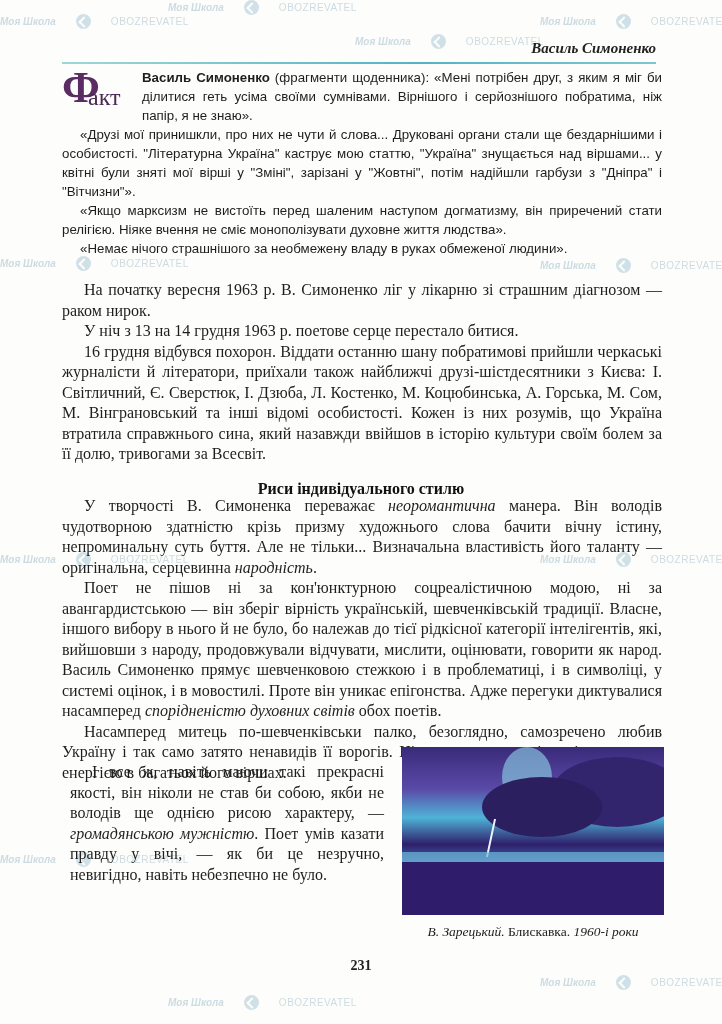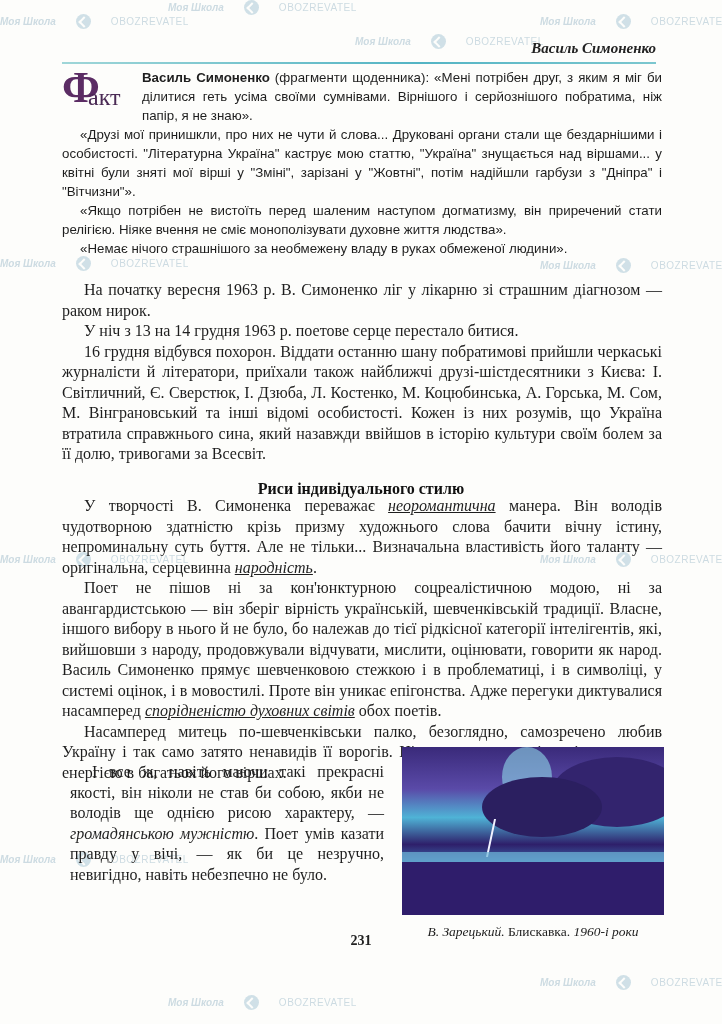--- a/index.html
+++ b/index.html
@@ -49,21 +49,21 @@
   .fact-text p { margin: 0; }
   .fact-text .first { padding-left: 80px; }
   .fact-text .indent { text-indent: 18px; }
   .fact-text b { font-weight: bold; }
 
   .body-text {
     position: absolute; left: 62px; width: 600px; font-size: 16px; line-height: 20.5px;
     text-align: justify; color: #1e1e1e;
   }
   .body-text p { margin: 0; text-indent: 22px; }
-  .body-text i { font-style: italic; text-decoration: underline; }
+  .body-text i { font-style: italic; }
 
   .section-title {
     position: absolute; left: 0; width: 722px; top: 467px; text-align: center;
     font-weight: bold; font-size: 16px; color: #111;
   }
 
   .two-col { position: absolute; left: 62px; top: 754px; width: 600px; }
   .two-col .left {
     position: absolute; left: 0; top: 0; width: 330px; font-size: 16px; line-height: 20.5px;
     text-align: justify; color: #1e1e1e;
@@ -82,21 +82,21 @@
   .painting .shore { position: absolute; left: 0; top: 115px; width: 262px; height: 53px; background: #2f1d6b; }
   .painting .bolt { position: absolute; left: 88px; top: 72px; width: 6px; height: 38px; border-left: 2px solid #f2f2ff; transform: skewX(-12deg); }
 
   .caption {
     position: absolute; left: 402px; top: 924px; width: 262px; text-align: center;
     font-size: 13.5px; color: #222;
   }
   .caption i { font-style: italic; }
 
   .page-number {
-    position: absolute; left: 0; width: 722px; top: 933px; text-align: center;
+    position: absolute; left: 0; width: 722px; top: 958px; text-align: center;
     font-weight: bold; font-size: 14px; color: #222;
   }
 </style>
 </head>
 <body>
 
 <div class="watermark" style="left:0;top:14px;">
     <span class="wm-school">Моя Школа</span>
     <span class="wm-logo"></span>
     <span class="wm-brand">OBOZREVATEL</span>
@@ -158,21 +158,21 @@
 </header>
 
 <section class="fact-box">
   <div class="fact-logo">
     <span class="big-f">Ф</span>
     <span class="rest">акт</span>
   </div>
   <div class="fact-text">
     <p class="first"><b>Василь Симоненко</b><span> (фрагменти щоденника): «Мені потрібен друг, з яким я міг би ділитися геть усіма своїми сумнівами. Вірнішого і серйознішого побратима, ніж папір, я не знаю».</span></p>
     <p class="indent">«Друзі мої принишкли, про них не чути й слова... Друковані органи стали ще бездарнішими і особистості.  "Літературна Україна" каструє мою статтю, "Україна" знущається над віршами... у квітні були зняті мої вірші у "Зміні", зарізані у "Жовтні", потім надійшли гарбузи з "Дніпра" і "Вітчизни"».</p>
-    <p class="indent">«Якщо потрібен не вистоїть перед шаленим наступом догматизму, він приречений стати релігією. Ніяке вчення не сміє монополізувати духовне життя людства».</p>
+    <p class="indent">«Якщо марксизм не вистоїть перед шаленим наступом догматизму, він приречений стати релігією. Ніяке вчення не сміє монополізувати духовне життя людства».</p>
     <p class="indent">«Немає нічого страшнішого за необмежену владу в руках обмеженої людини».</p>
   </div>
 </section>
 
 <section class="body-text" style="top:280px;">
   <p>На початку вересня 1963 р. В. Симоненко ліг у лікарню зі страшним діагнозом — раком нирок.</p>
   <p>У ніч з 13 на 14 грудня 1963 р. поетове серце перестало битися.</p>
   <p>16 грудня відбувся похорон. Віддати останню шану побратимові прийшли черкаські журналісти й літератори, приїхали також найближчі друзі-шістдесятники з Києва: І. Світличний, Є. Сверстюк, І. Дзюба, Л. Костенко, М. Коцюбинська, А. Горська, М. Сом, М. Вінграновський та інші відомі особистості. Кожен із них розумів, що Україна втратила справжнього сина, який назавжди ввійшов в історію культури своїм болем за її долю, тривогами за Всесвіт.</p>
 </section>
 

